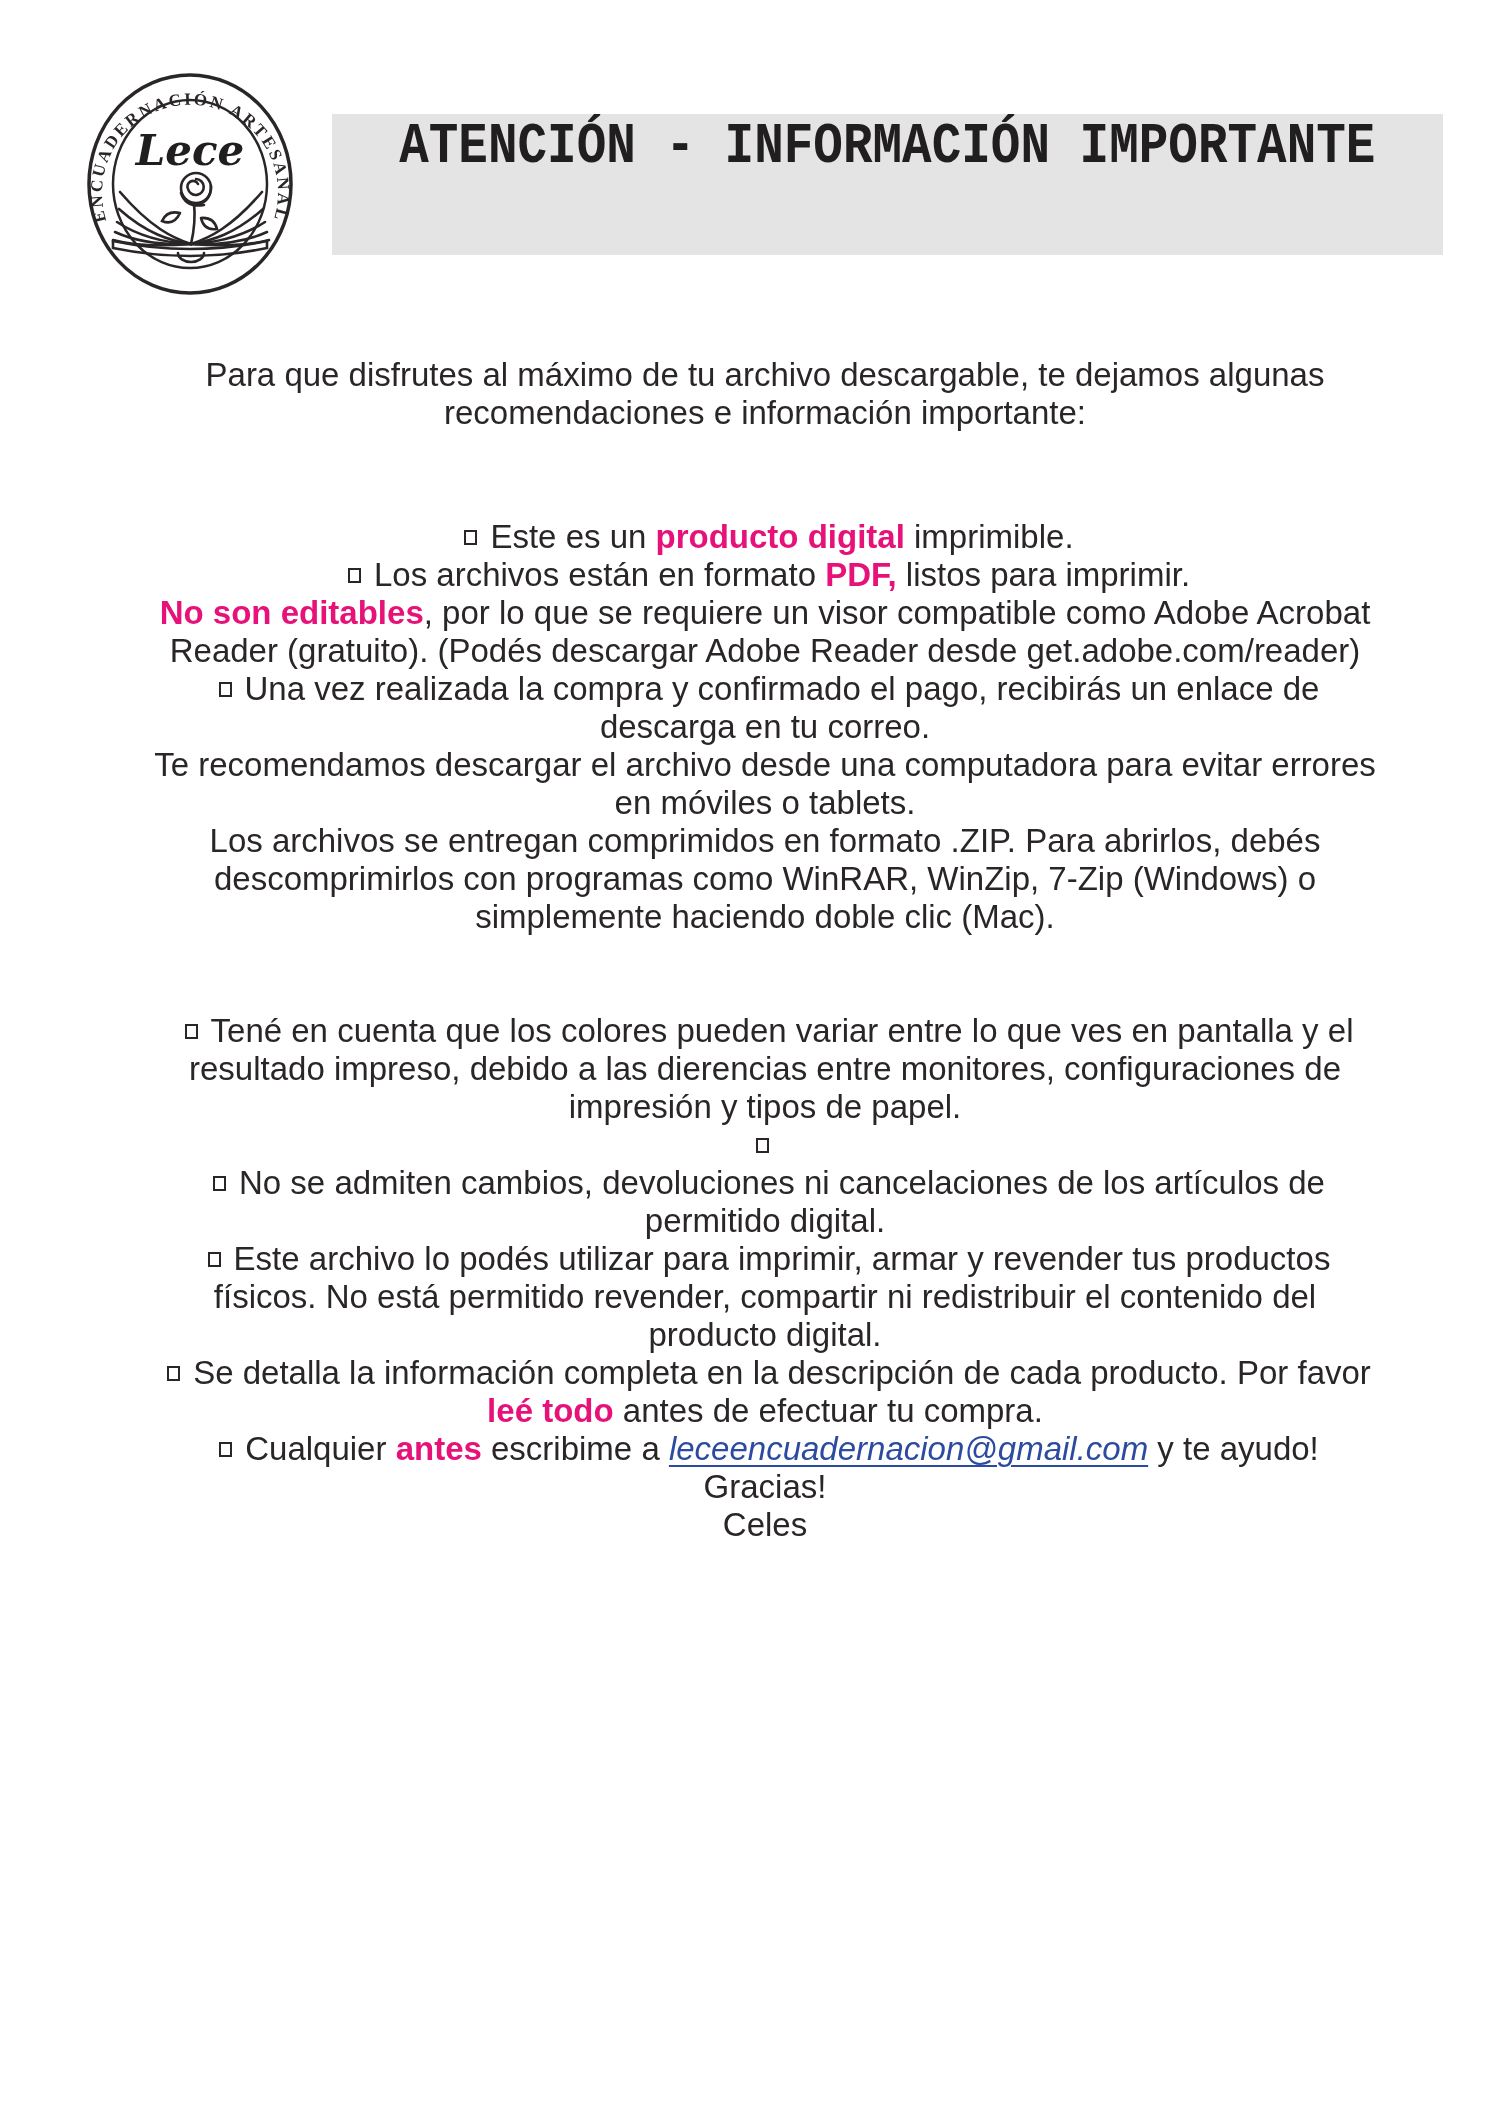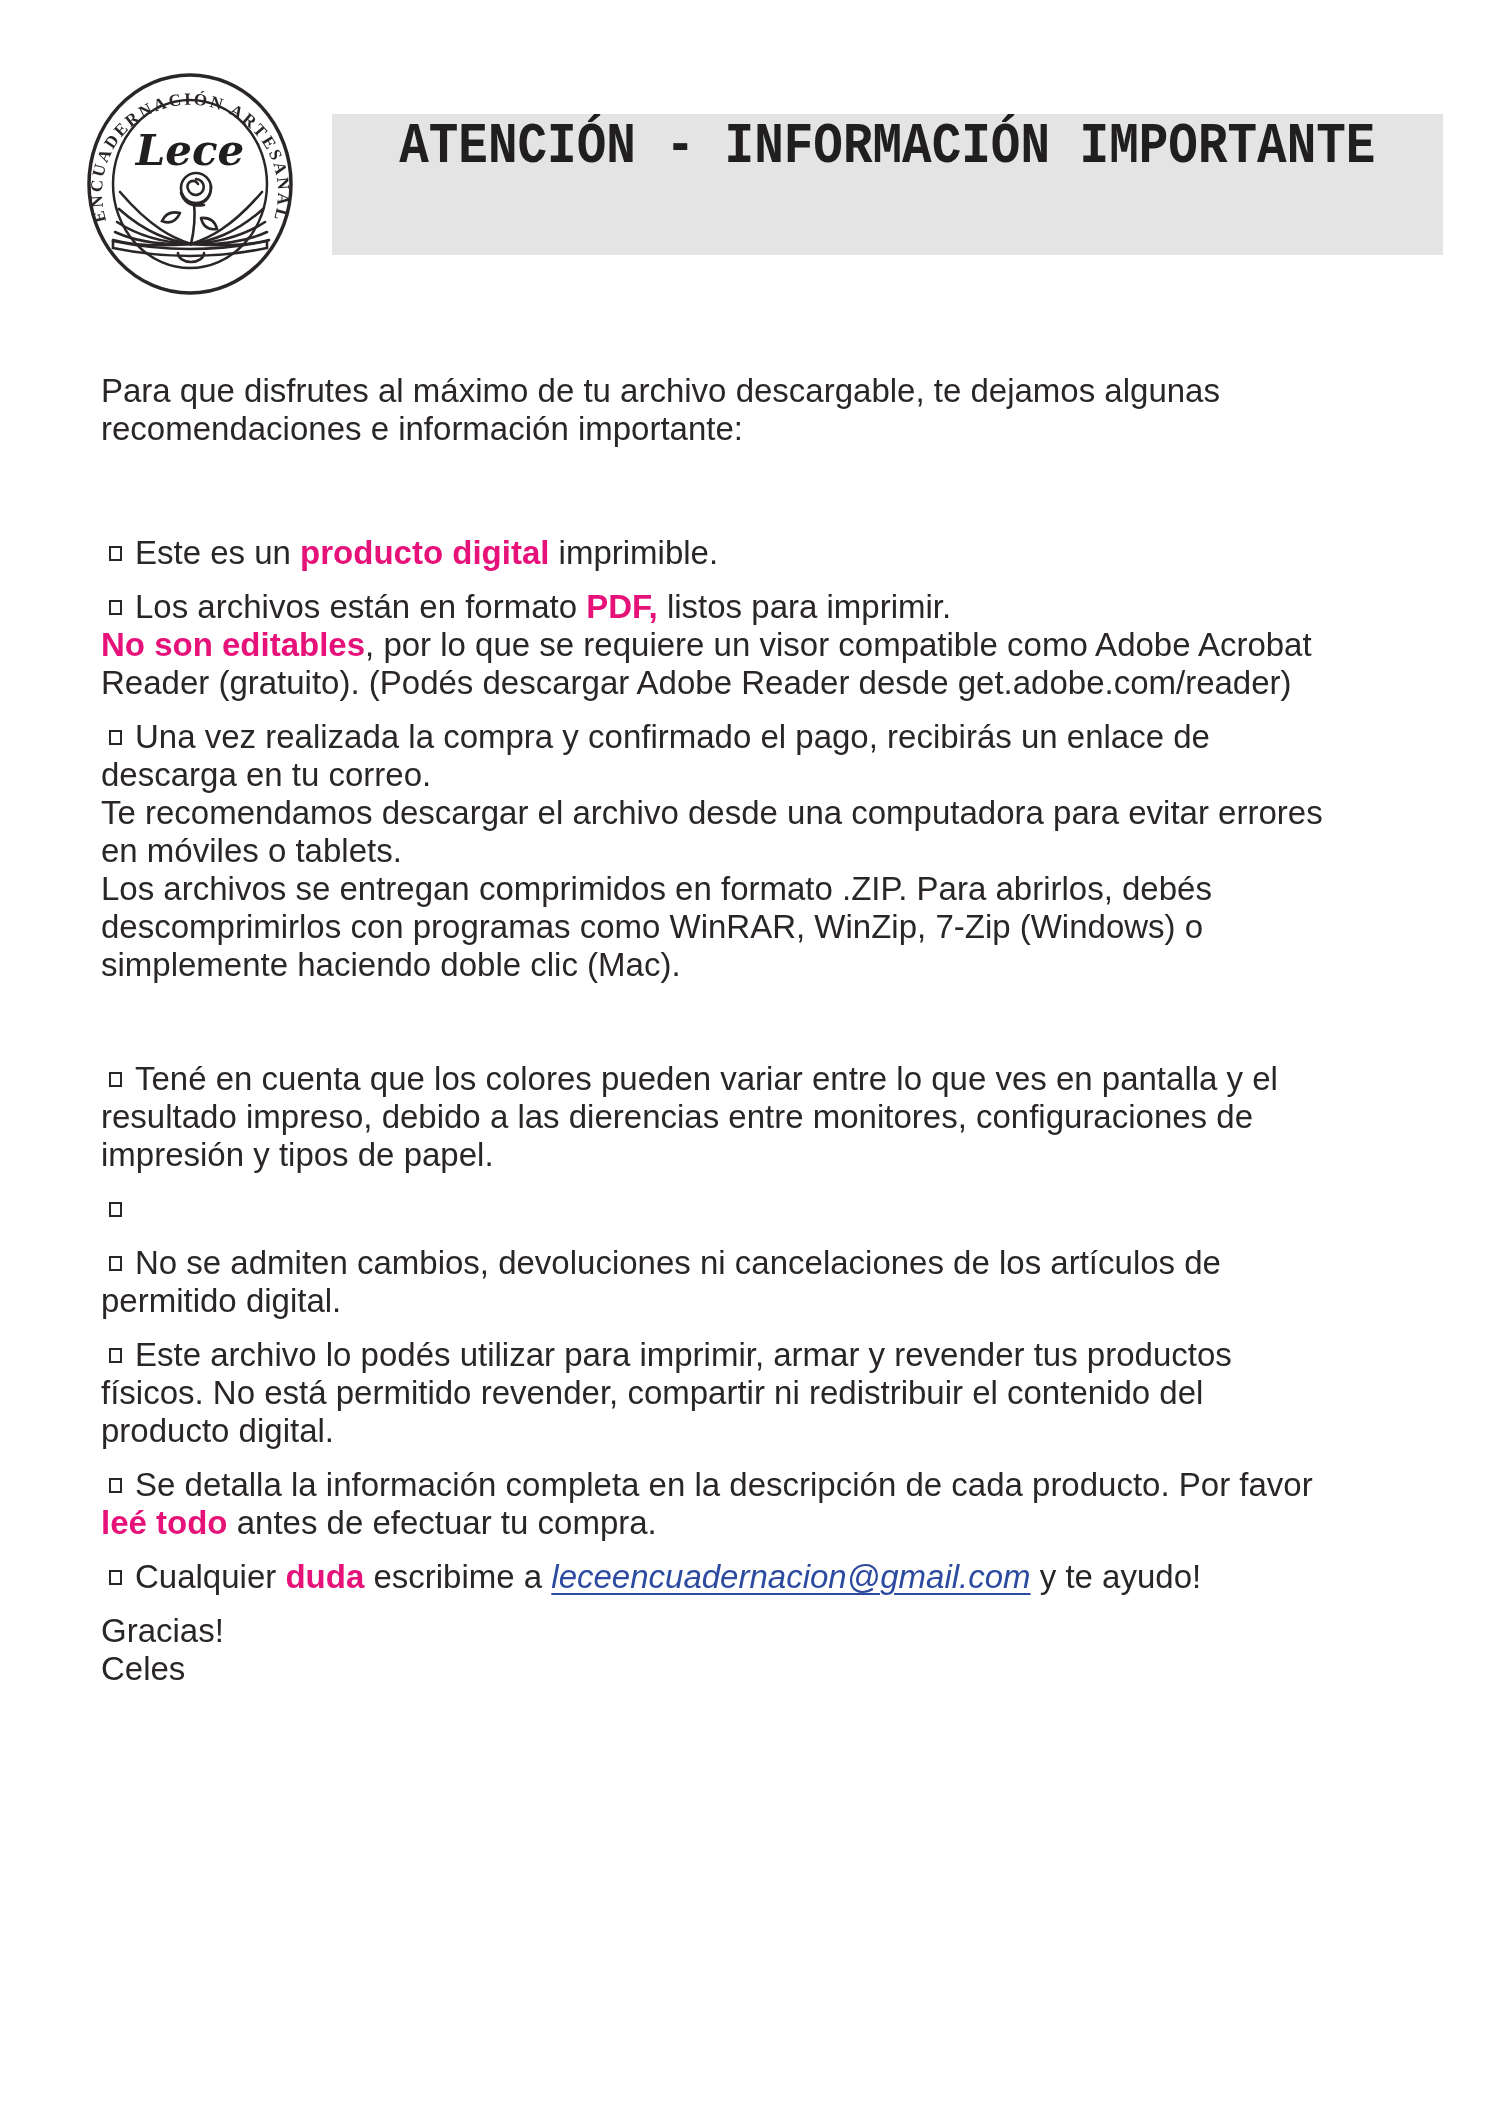--- a/index.html
+++ b/index.html
@@ -23,21 +23,21 @@
     font-size:58px;color:#211e1f;white-space:nowrap;transform:scaleX(0.85);
   }
   .logo{position:absolute;left:83px;top:66px;width:214px;height:234px;}
   .arc-text{font-family:"Liberation Serif",serif;font-weight:700;font-size:17px;letter-spacing:2.5px;fill:#2a2628;}
   .brand{font-family:"DejaVu Serif",serif;font-style:italic;font-weight:700;font-size:42px;fill:#211e1f;}
   
   .content{
     position:absolute;left:85px;top:356px;width:1360px;
     font-size:33px;line-height:38px;color:var(--text);
   }
-  .content p{margin:16px;white-space:pre-wrap;}
+  .content p{margin:0;white-space:pre-wrap;text-align:center;}
   .bullets{margin-top:86px;}
   .bullet{margin-top:46px;}
   .bullet:first-child{margin-top:0;}
   .bullet.gap-lg{margin-top:76px;}
   .sq{
     display:inline-block;width:9px;height:11px;border:2.5px solid var(--text);
     margin:0 13px 0 8px;position:relative;top:-3px;background:#fff;
   }
   .pink{color:var(--accent-pink);font-weight:700;}
   .plain{color:var(--text);}
@@ -106,19 +106,19 @@
 resultado impreso, debido a las dierencias entre monitores, configuraciones de
 impresión y tipos de papel.</span></p>
         <p class="bullet"><span class="sq"></span></p>
         <p class="bullet"><span class="sq"></span><span class="plain">No se admiten cambios, devoluciones ni cancelaciones de los artículos de
 permitido digital.</span></p>
         <p class="bullet"><span class="sq"></span><span class="plain">Este archivo lo podés utilizar para imprimir, armar y revender tus productos
 físicos. No está permitido revender, compartir ni redistribuir el contenido del
 producto digital.</span></p>
         <p class="bullet"><span class="sq"></span><span class="plain">Se detalla la información completa en la descripción de cada producto. Por favor
 </span><span class="pink">leé todo</span><span class="plain"> antes de efectuar tu compra.</span></p>
-        <p class="bullet"><span class="sq"></span><span class="plain">Cualquier </span><span class="pink">duda</span><span class="plain"> escribime a </span><a href="#" class="link">leceencuadernacion@gmail.com</a><span class="plain"> y te ayudo!</span></p>
+        <p class="bullet"><span class="sq"></span><span class="plain">Cualquier </span><span class="pink">antes</span><span class="plain"> escribime a </span><a href="#" class="link">leceencuadernacion@gmail.com</a><span class="plain"> y te ayudo!</span></p>
       </div>
     <p class="closing">Gracias!
 Celes</p>
   </div>
 
 </div>
 
 </body></html>

